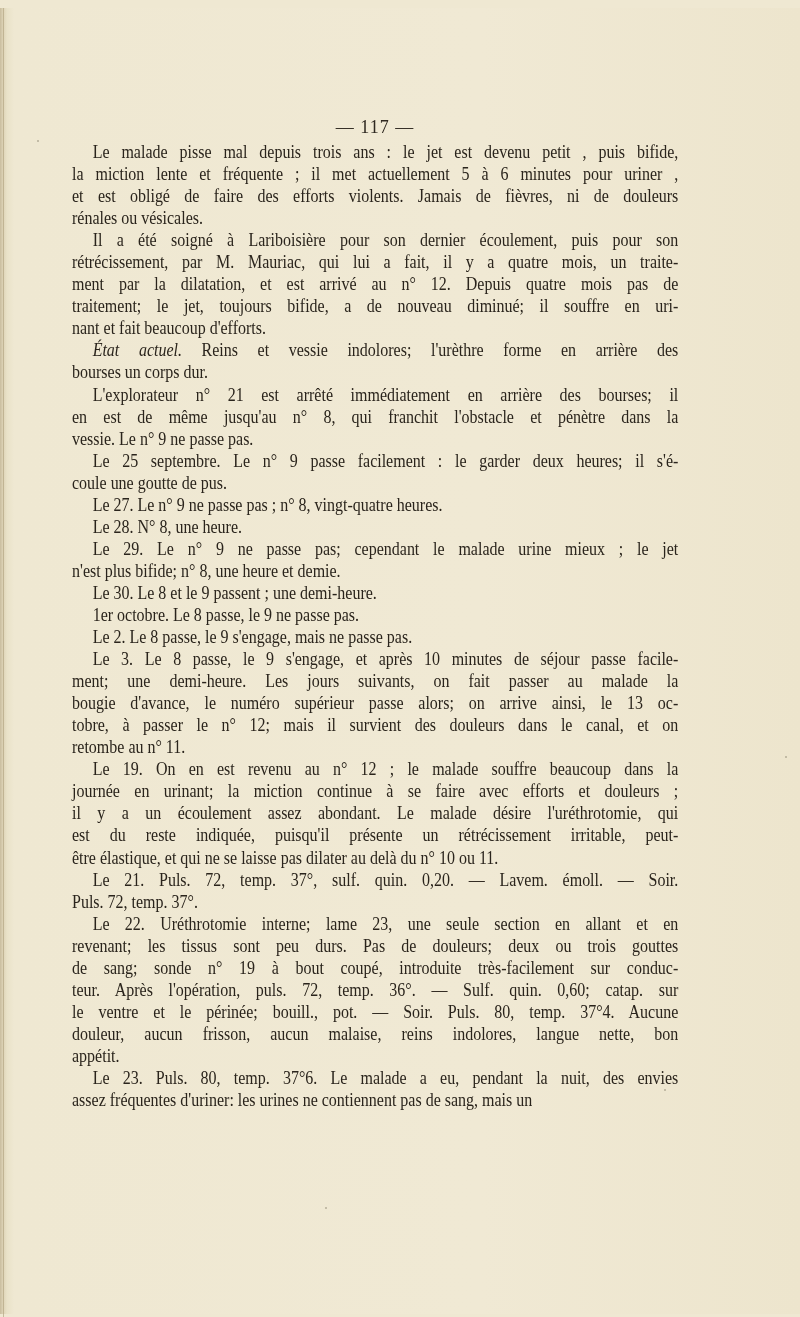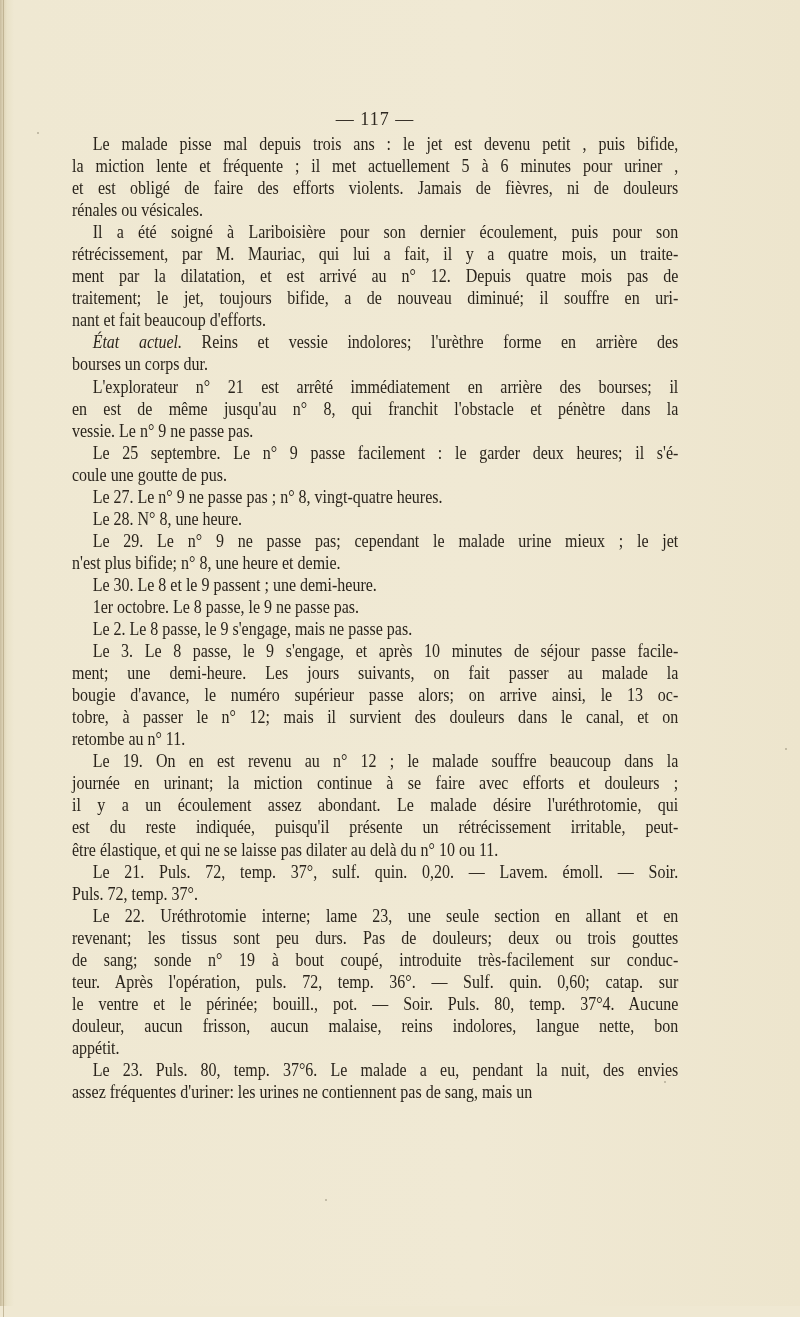--- a/index.html
+++ b/index.html
@@ -10,21 +10,21 @@
       width: 800px;
       height: 1317px;
       overflow: hidden;
       background: #efe8d2;
       position: relative;
       font-family: "Liberation Serif", "DejaVu Serif", serif;
       color: #2a241c;
     }
     .page {
       position: absolute;
-      left: 0; top: 0;
+      left: 0; top: 8px;
       width: 800px; height: 1306px;
       background:
         linear-gradient(to right, #c9bd9e 0px, #ddd3b6 3px, #e9e2c8 7px, #efe8d2 14px, #f0e9d4 60%, #ede5cd 100%);
     }
     .spine-line {
       position: absolute;
       left: 3px; top: 0;
       width: 1px; height: 1317px;
       background: #b3a583;
       opacity: 0.7;

